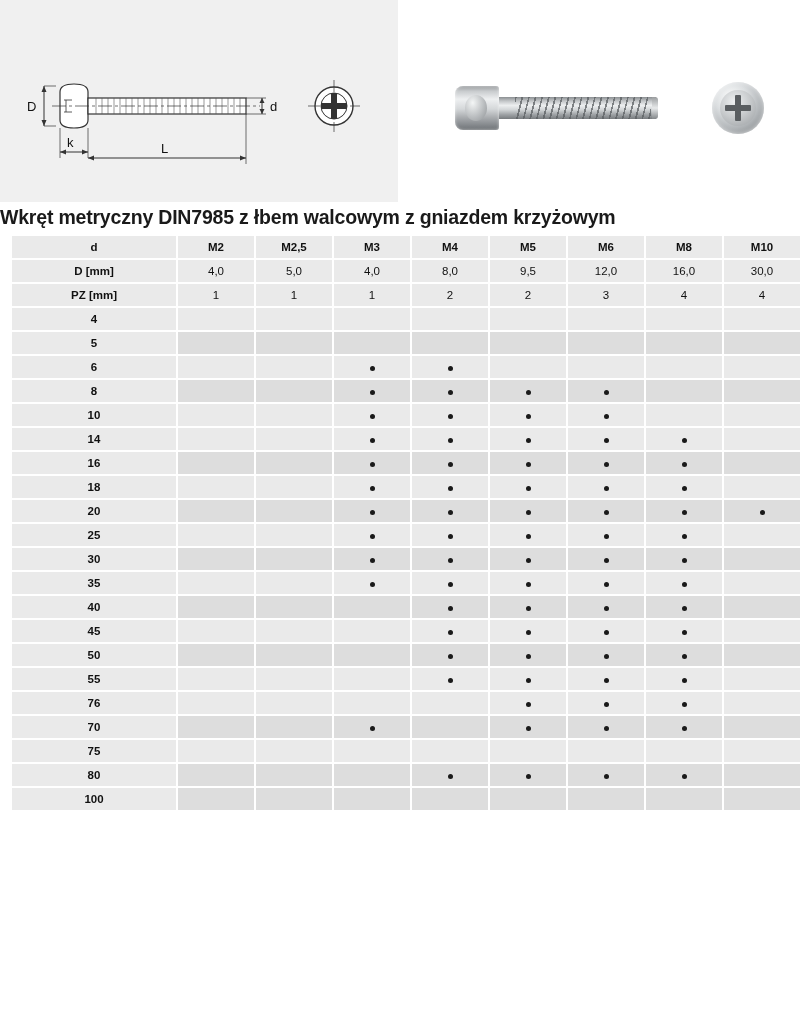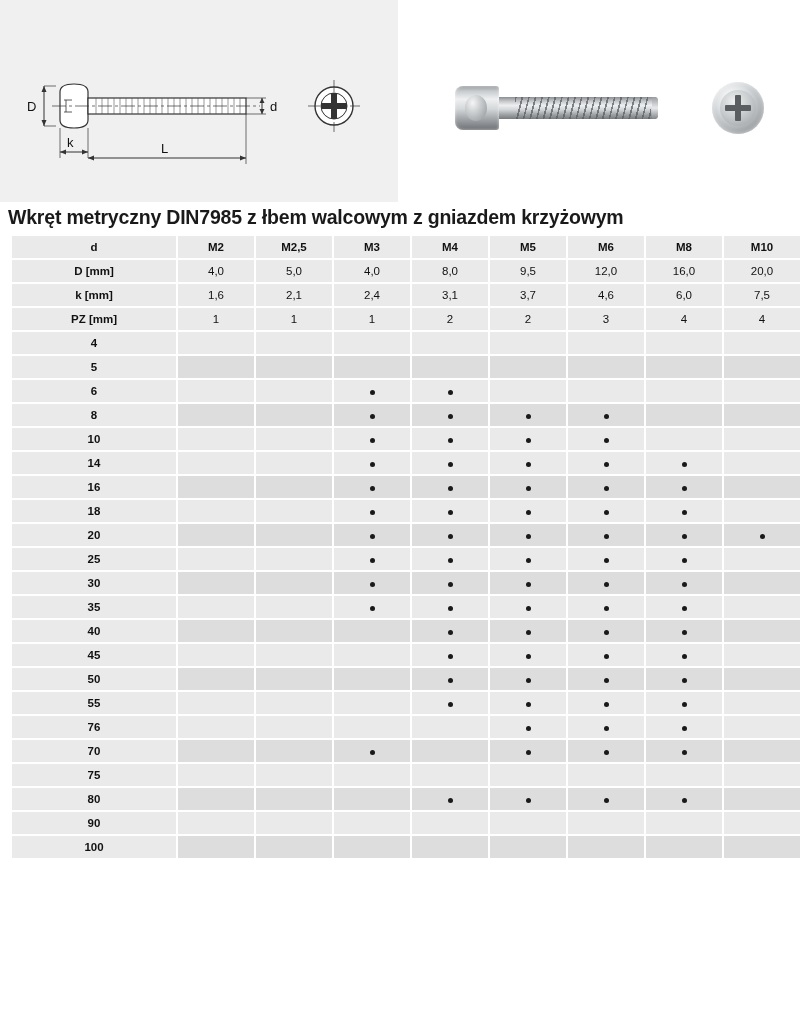--- a/index.html
+++ b/index.html
@@ -127,21 +127,21 @@
   .title {
     position: absolute;
     left: 0;
     top: 202px;
     width: 812px;
     height: 30px;
     line-height: 30px;
     font-size: 19.5px;
     font-weight: bold;
     color: #1a1a1a;
-    padding-left: 8px;
+    padding-left: 0;
     box-sizing: border-box;
     white-space: nowrap;
     letter-spacing: -0.2px;
   }
 
   
   .table-wrap {
     position: absolute;
     left: 10px;
     top: 234px;
@@ -316,32 +316,21 @@
           </tr>
           <tr>
             <td class="rowhead-red">D [mm]</td>
             <td class="val">4,0</td>
             <td class="val">5,0</td>
             <td class="val">4,0</td>
             <td class="val">8,0</td>
             <td class="val">9,5</td>
             <td class="val">12,0</td>
             <td class="val">16,0</td>
-            <td class="val">20,0</td>
-          </tr>
-          <tr>
-            <td class="rowhead-red">k [mm]</td>
-            <td class="val">1,6</td>
-            <td class="val">2,1</td>
-            <td class="val">2,4</td>
-            <td class="val">3,1</td>
-            <td class="val">3,7</td>
-            <td class="val">4,6</td>
-            <td class="val">6,0</td>
-            <td class="val">7,5</td>
+            <td class="val">30,0</td>
           </tr>
           <tr>
             <td class="rowhead-red">PZ [mm]</td>
             <td class="val">1</td>
             <td class="val">1</td>
             <td class="val">1</td>
             <td class="val">2</td>
             <td class="val">2</td>
             <td class="val">3</td>
             <td class="val">4</td>
@@ -561,31 +550,20 @@
             <td class="cell alt"></td>
             <td class="cell alt"></td>
             <td class="cell alt"></td>
             <td class="cell alt"><span class="dot"></span></td>
             <td class="cell alt"><span class="dot"></span></td>
             <td class="cell alt"><span class="dot"></span></td>
             <td class="cell alt"><span class="dot"></span></td>
             <td class="cell alt"></td>
           </tr>
           <tr>
-            <td class="rowhead-grey">90</td>
-            <td class="cell"></td>
-            <td class="cell"></td>
-            <td class="cell"></td>
-            <td class="cell"></td>
-            <td class="cell"></td>
-            <td class="cell"></td>
-            <td class="cell"></td>
-            <td class="cell"></td>
-          </tr>
-          <tr>
             <td class="rowhead-grey">100</td>
             <td class="cell alt"></td>
             <td class="cell alt"></td>
             <td class="cell alt"></td>
             <td class="cell alt"></td>
             <td class="cell alt"></td>
             <td class="cell alt"></td>
             <td class="cell alt"></td>
             <td class="cell alt"></td>
           </tr>

